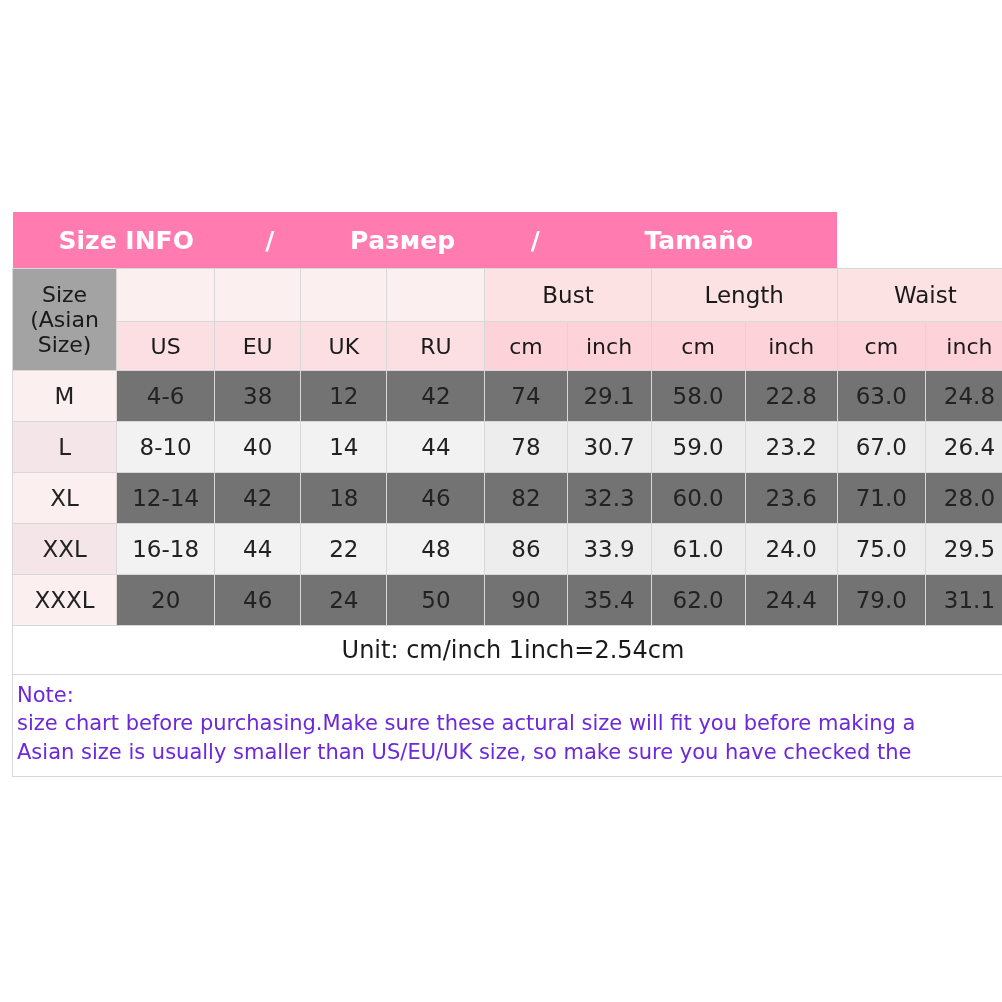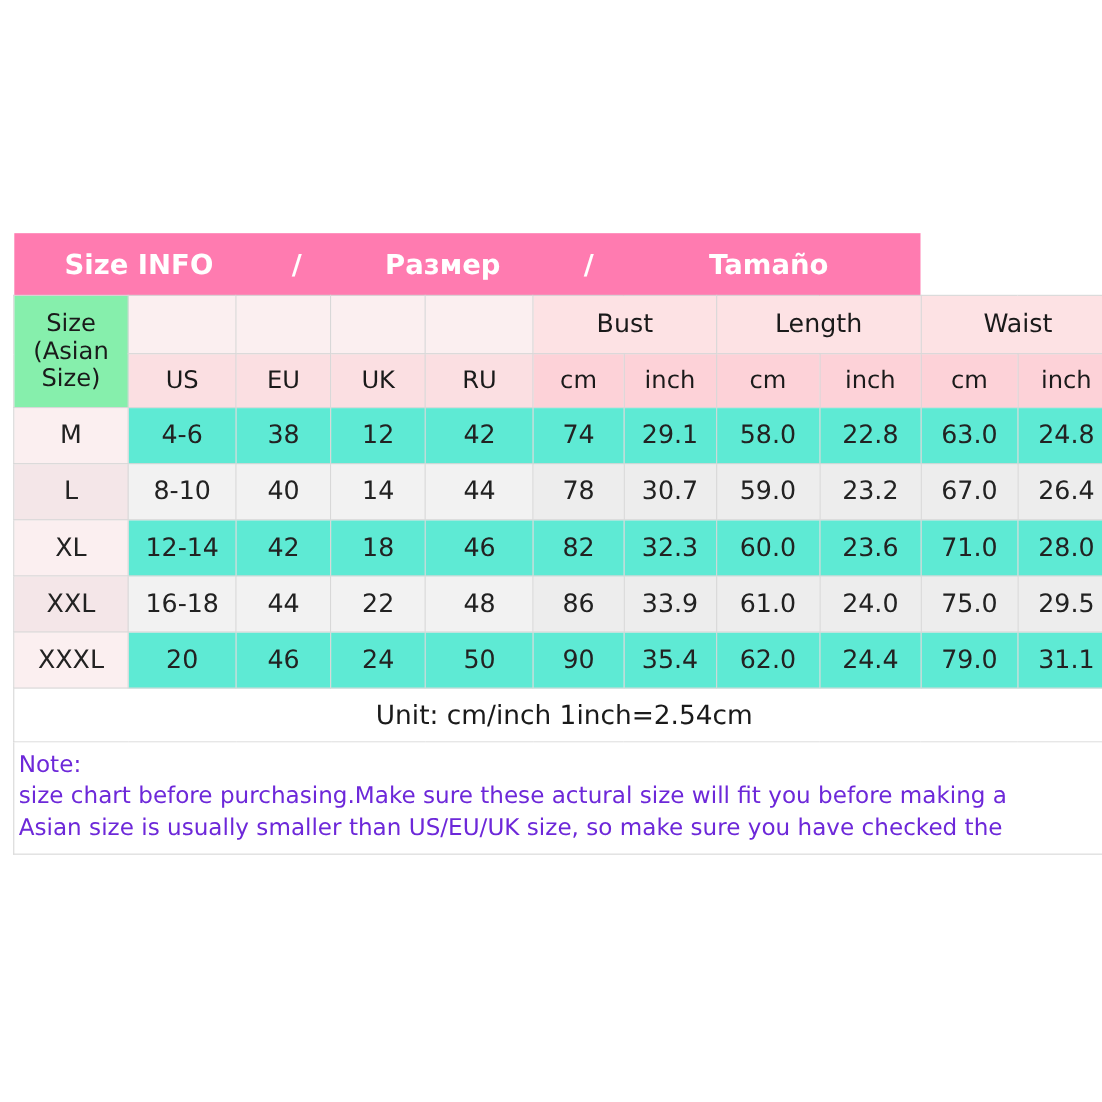--- a/index.html
+++ b/index.html
@@ -68,21 +68,21 @@
     background: #fde2e4;
     height: 52px;
     font-size: 23px;
     font-weight: bold;
     color: #1a1a1a;
   }
   .grp-empty {
     background: #fbeff0;
   }
   .sizecol-head {
-    background: #86efac;
+    background: #a3a3a3;
     font-size: 22px;
     font-weight: bold;
     line-height: 1.15;
     color: #1a1a1a;
   }
   .sub {
     background: #fdd2d8;
     height: 48px;
     font-size: 22px;
     font-weight: bold;
@@ -95,21 +95,21 @@
     font-weight: bold;
     color: #1a1a1a;
   }
 
   
   tbody tr td {
     height: 50px;
     font-size: 23px;
     color: #222;
   }
-  tr.row-even td { background: #5eead4; }
+  tr.row-even td { background: #737373; }
   tr.row-odd  td { background: #f2f2f2; }
   td.sizecell { background: #fbeff0 !important; font-size: 23px; }
   tr.row-odd td.sizecell { background: #f4e6e8 !important; }
   td.tint { background: #f6f6f6; }
   tr.row-odd td.tint { background: #ededed; }
 
   .unit-row td {
     height: 48px;
     font-size: 24px;
     background: #ffffff;

